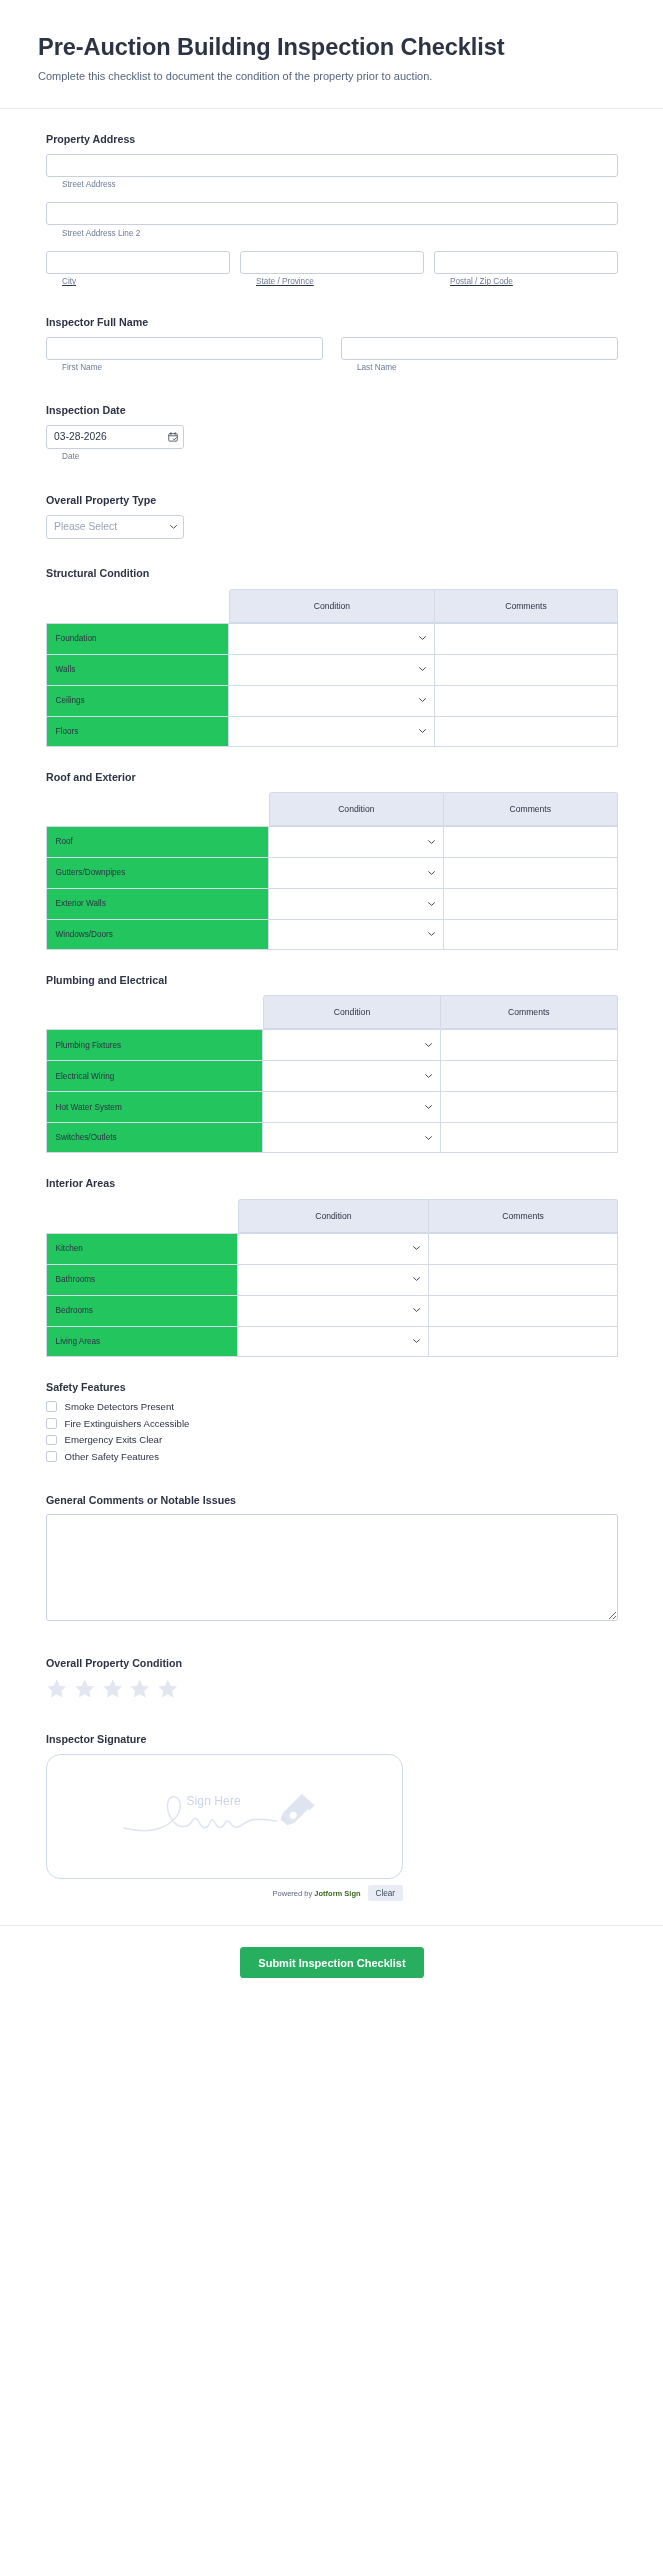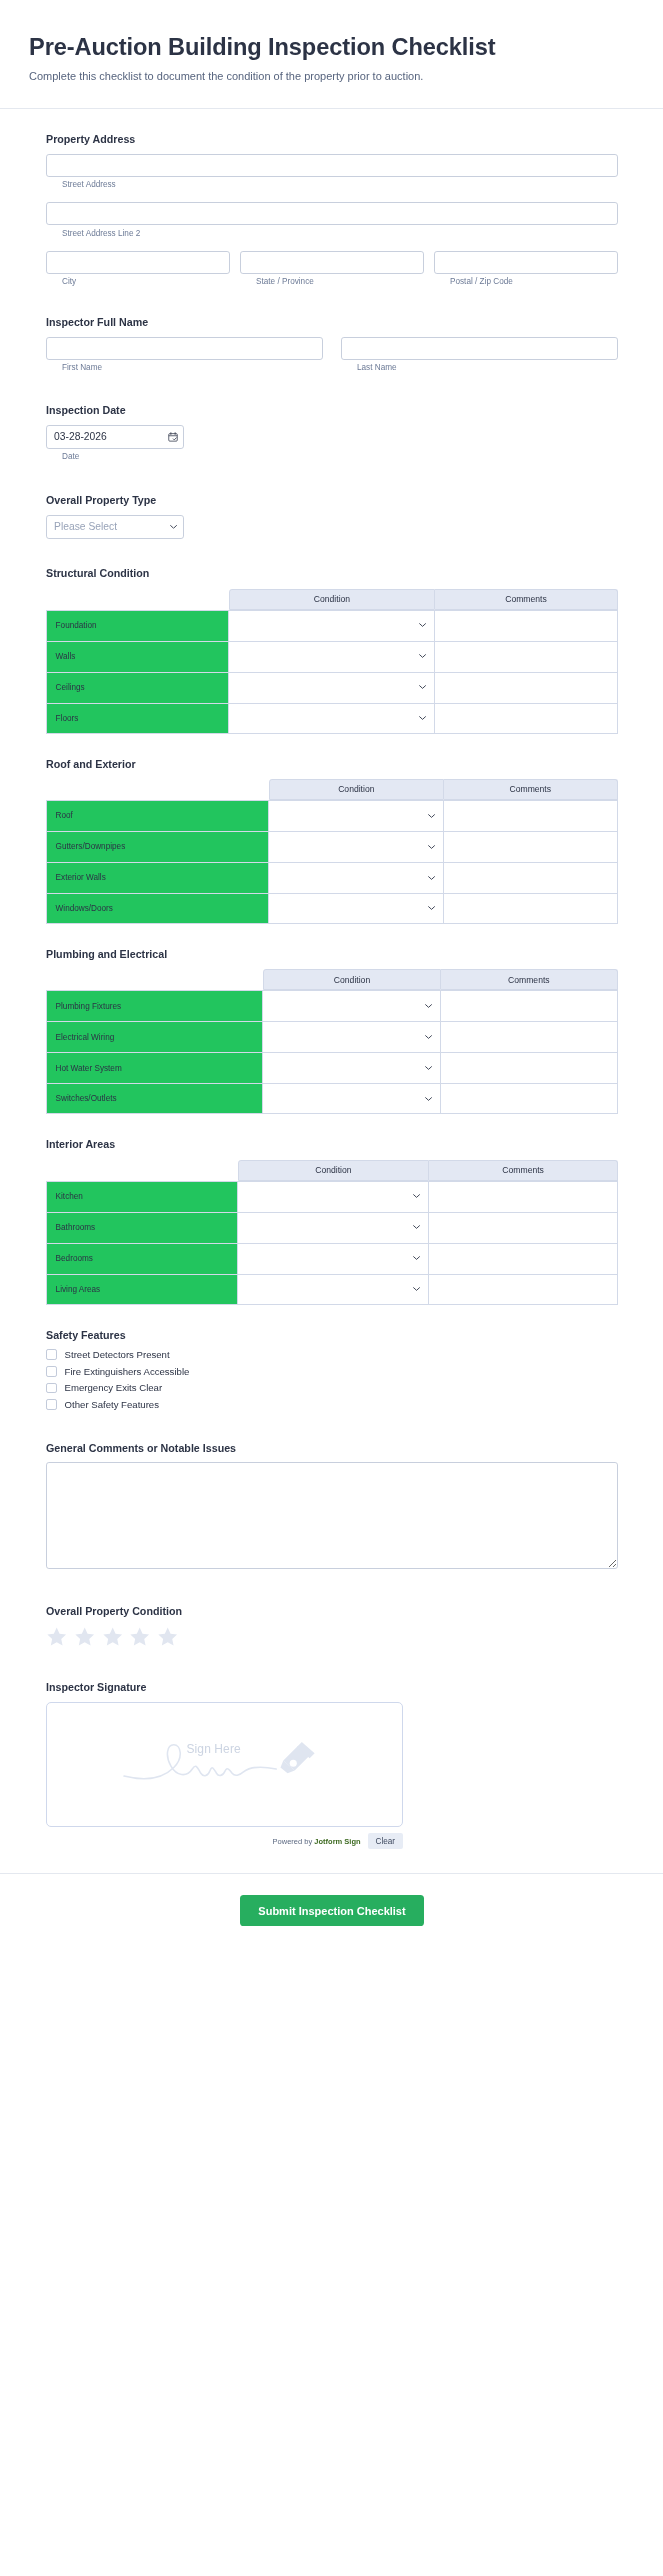--- a/index.html
+++ b/index.html
@@ -13,21 +13,21 @@
 
   .page {
     width: 664px;
     min-height: 2576px;
     background: #ffffff;
     position: relative;
   }
 
   
   .form-header {
-    padding: 33px 46px 26px 29px;
+    padding: 33px 46px 26px 38px;
     border-bottom: 0.7px solid #e4e8ef;
     background: #ffffff;
   }
   .form-title {
     font-size: 23.6px;
     font-weight: bold;
     color: #2c3345;
     letter-spacing: -0.1px;
     line-height: 1.2;
   }
@@ -67,21 +67,21 @@
     border: 0.7px solid #c8cfdd;
     border-radius: 2.9px;
     background: #fff;
     padding: 2.9px 6.4px;
     font-size: 9.3px;
     font-family: "Liberation Sans", sans-serif;
     color: #2c3345;
     outline: none;
   }
 
-  .addr-row { display: flex; gap: 10px; margin-top: 13px; }
+  .addr-row { display: flex; gap: 10px; margin-top: 13px; text-decoration: underline; }
   .addr-col { flex: 1; }
 
   .name-row { display: flex; gap: 18px; }
   .name-col { flex: 1; }
 
   
   .date-wrap { position: relative; width: 138px; }
   .date-input {
     width: 138px;
     height: 24px;
@@ -145,21 +145,21 @@
     border: none;
     padding: 0;
   }
   table.matrix th.colhead {
     background: #e3e8f3;
     border: 0.7px solid #d2d9e8;
     border-left: none;
     font-size: 8.6px;
     font-weight: normal;
     color: #2c3345;
-    height: 21px;
+    height: 34px;
     text-align: center;
     vertical-align: middle;
   }
   table.matrix th.colhead.first { border-left: 0.7px solid #d2d9e8; }
   table.matrix th.colhead.tl { border-top-left-radius: 2.9px; }
   table.matrix th.colhead.tr { border-top-right-radius: 2.9px; }
 
   table.matrix td.rowhead {
     background: #22c55e;
     border: 0.7px solid #d2d9e8;
@@ -243,21 +243,21 @@
 
   
   .star-row { display: flex; gap: 6.4px; margin-top: 4.3px; }
   .star { width: 21.4px; height: 21.4px; }
 
   
   .sig-pad {
     width: 357px;
     height: 125px;
     border: 0.7px solid #cfd8ec;
-    border-radius: 5px;
+    border-radius: 14px;
     background: #fff;
     position: relative;
     display: flex;
     align-items: center;
     justify-content: center;
   }
   .sig-inner {
     position: relative;
     width: 214px;
     height: 64px;
@@ -671,21 +671,21 @@
             </tbody>
           </table>
         </div>
       </div>
 
     <div class="field-block">
       <span class="field-label">Safety Features</span>
       <div class="check-list" id="safety-host">
           <div class="check-row">
             <span class="check-box"></span>
-            <span class="check-label">Street Detectors Present</span>
+            <span class="check-label">Smoke Detectors Present</span>
           </div>
           <div class="check-row">
             <span class="check-box"></span>
             <span class="check-label">Fire Extinguishers Accessible</span>
           </div>
           <div class="check-row">
             <span class="check-box"></span>
             <span class="check-label">Emergency Exits Clear</span>
           </div>
           <div class="check-row">

